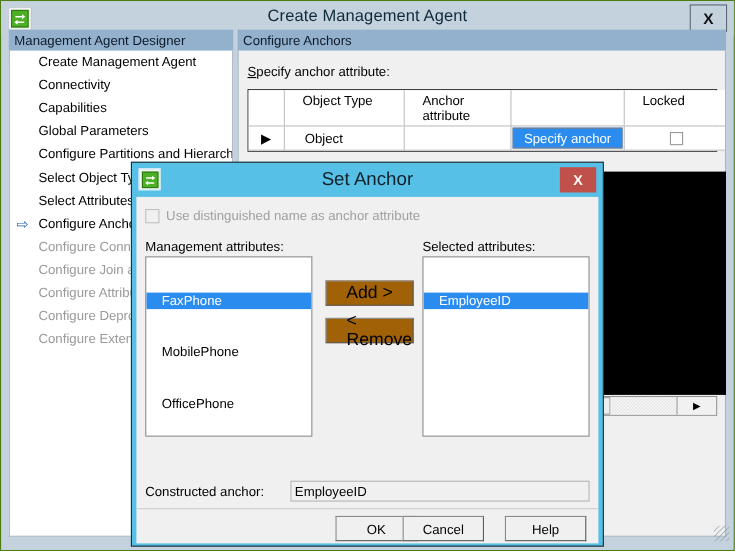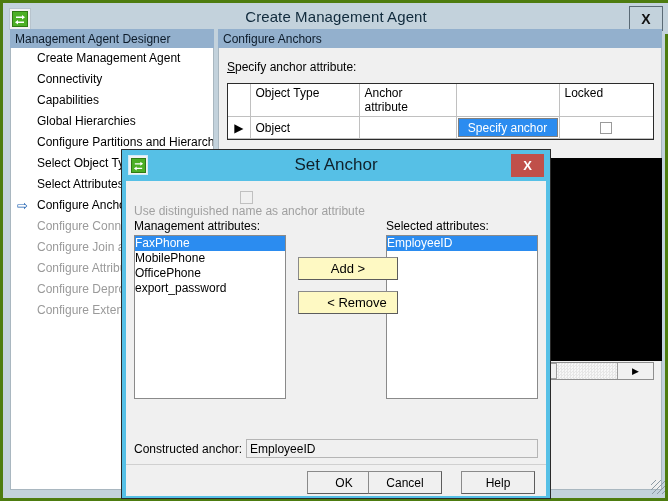--- a/index.html
+++ b/index.html
@@ -13,21 +13,21 @@
     -webkit-font-smoothing: none;
   }
 
   
   #app-window {
     position: absolute;
     left: 0; top: 0;
     width: 668px; height: 501px;
     background: #c3d2dc;
     box-sizing: border-box;
-    border: 3px solid #4d7c0f;
+    border: 1px solid #4d7c0f;
   }
 
   #title-bar {
     position: absolute;
     left: 0; top: 0;
     width: 666px; height: 31px;
     background: #c3d2dc;
   }
   #app-icon {
     position: absolute;
@@ -147,27 +147,27 @@
     background: #ffffff;
     border-collapse: collapse;
   }
   #anchor-table table { border-collapse: collapse; width: 100%; table-layout: fixed; }
   #anchor-table th, #anchor-table td {
     border-right: 1px solid #c0c0c0;
     border-bottom: 1px solid #c0c0c0;
     font-weight: normal;
     font-size: 12px;
     text-align: left;
-    padding: 2px 5px;
+    padding: 2px 16px;
     vertical-align: top;
     background: #ffffff;
     box-sizing: border-box;
   }
   #anchor-table th { height: 30px; }
-  #anchor-table td { height: 22px; vertical-align: middle; padding: 0 5px; }
+  #anchor-table td { height: 22px; vertical-align: middle; padding: 0 18px; }
   .col-sel { width: 22px; }
   .col-type { width: 109px; }
   .col-anchor { width: 97px; }
   .col-btn { width: 103px; }
   .col-locked { width: 94px; border-right: none !important; }
   .row-marker { text-align: center !important; font-size: 10px; padding: 0 !important; }
   .specify-anchor-cell { padding: 0 !important; }
   #specify-anchor-button {
     display: block;
     margin: 1px;
@@ -296,21 +296,20 @@
     background: #f0f0f0;
     box-sizing: border-box;
   }
 
   #dn-check-row {
     position: absolute;
     left: 8px; top: 10px;
     display: flex; align-items: center;
     color: #a0a0a0;
     font-size: 12px;
-    flex-direction: column;
   }
   #dn-check-row .cb2 {
     width: 13px; height: 13px;
     border: 1px solid #c0c0c0;
     background: #f0f0f0;
     box-sizing: border-box;
     margin-right: 6px;
   }
 
   .list-label { position: absolute; font-size: 12px; color: #000; }
@@ -323,48 +322,49 @@
     border: 1px solid #8a8a8a;
     box-sizing: border-box;
     overflow: hidden;
   }
   #avail-list { left: 8px; top: 54px; width: 152px; height: 164px; }
   #sel-list { left: 260px; top: 54px; width: 152px; height: 164px; }
   .list-row {
     height: 15px;
     line-height: 15px;
     font-size: 12px;
-    padding-left: 0;
+    padding-left: 14px;
     white-space: nowrap;
     cursor: default;
+    margin-top: 32px;
   }
   .list-row.selected { background: #2b8cf0; color: #ffffff; }
 
   .mid-button {
     position: absolute;
-    width: 100px; height: 23px;
-    background: #fef9c3;
+    width: 80px; height: 23px;
+    background: #a16207;
     border: 1px solid #8a8a8a;
     border-right-color: #5c5c5c;
     border-bottom-color: #5c5c5c;
     box-sizing: border-box;
-    font-size: 13px;
+    font-size: 16px;
     display: flex; align-items: center; justify-content: center;
     cursor: pointer;
   }
   #add-button { left: 172px; top: 76px; }
   #remove-button { left: 172px; top: 110px; padding-left: 18px; }
 
   #constructed-row {
     position: absolute;
     left: 8px; top: 258px;
     width: 404px;
     display: flex; align-items: center;
   }
-  #constructed-label { font-size: 12px; margin-right: 4px; }
+  #constructed-label { font-size: 12px; margin-right: 24px; }
   #constructed-input {
     flex: 1;
     height: 19px;
     line-height: 19px;
     background: #f0f0f0;
     border: 1px solid #b5b5b5;
     box-sizing: border-box;
     font-size: 12px;
     padding-left: 3px;
     color: #000;
@@ -417,21 +417,21 @@
   <div id="content-area">
 
     <div id="left-pane-header" class="pane-header">Management Agent Designer</div>
     <div id="right-pane-header" class="pane-header">Configure Anchors</div>
 
     <div id="left-pane">
       <div id="nav-list">
           <div class="nav-item"><span>Create Management Agent</span></div>
           <div class="nav-item"><span>Connectivity</span></div>
           <div class="nav-item"><span>Capabilities</span></div>
-          <div class="nav-item"><span>Global Hierarchies</span></div>
+          <div class="nav-item"><span>Global Parameters</span></div>
           <div class="nav-item"><span>Configure Partitions and Hierarchies</span></div>
           <div class="nav-item"><span>Select Object Types</span></div>
           <div class="nav-item"><span>Select Attributes</span></div>
           <div class="nav-item"><span class="arrow">⇨</span><span>Configure Anchors</span></div>
           <div class="nav-item disabled"><span>Configure Connector Filter</span></div>
           <div class="nav-item disabled"><span>Configure Join and Projection Rules</span></div>
           <div class="nav-item disabled"><span>Configure Attribute Flow</span></div>
           <div class="nav-item disabled"><span>Configure Deprovisioning</span></div>
           <div class="nav-item disabled"><span>Configure Extensions</span></div>
         </div>

